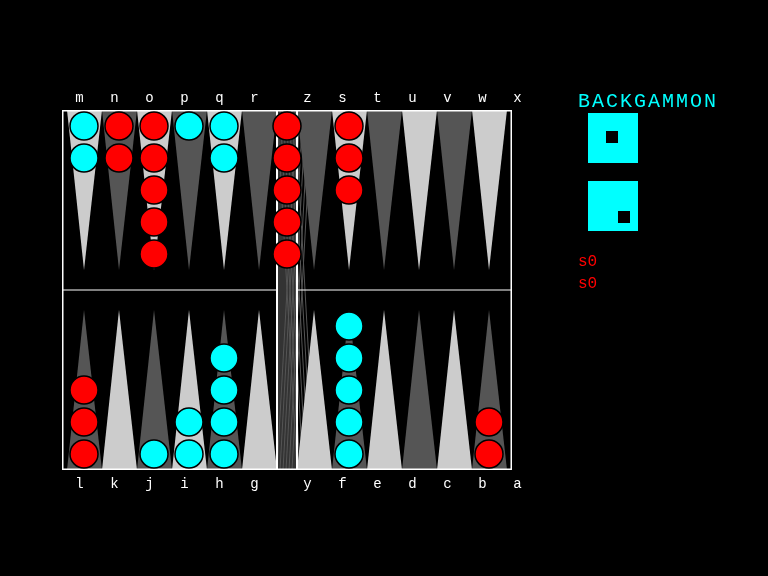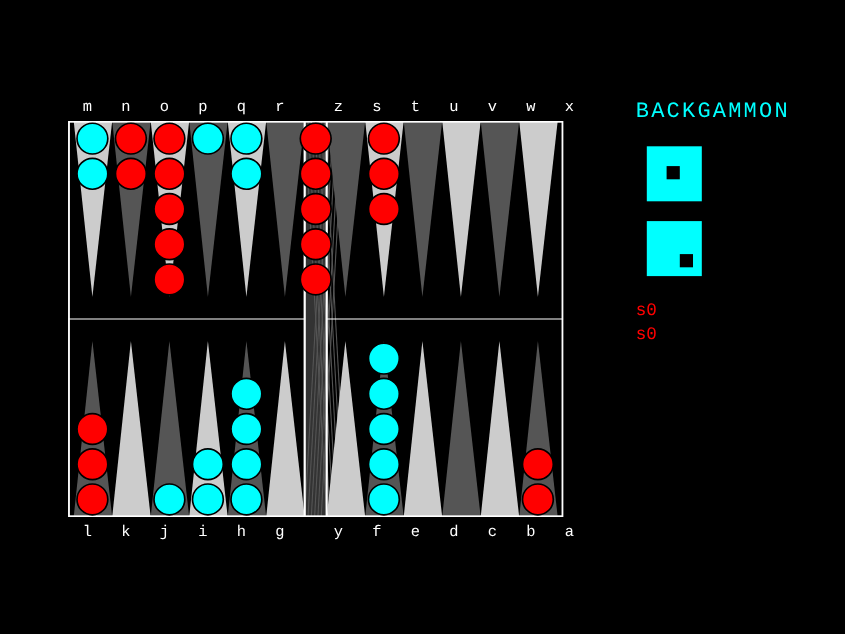--- a/index.html
+++ b/index.html
@@ -67,21 +67,20 @@
       position: absolute;
       right: 40px;
       top: 90px;
       width: 160px;
     }
     #game-title {
       color: #00ffff;
       font-size: 20px;
       font-family: 'Courier New', monospace;
       letter-spacing: 2px;
-      margin-bottom: 20px;
     }
     .dice-box {
       width: 50px;
       height: 50px;
       background: #00ffff;
       margin-bottom: 15px;
       position: relative;
       display: flex;
       align-items: center;
       justify-content: center;

